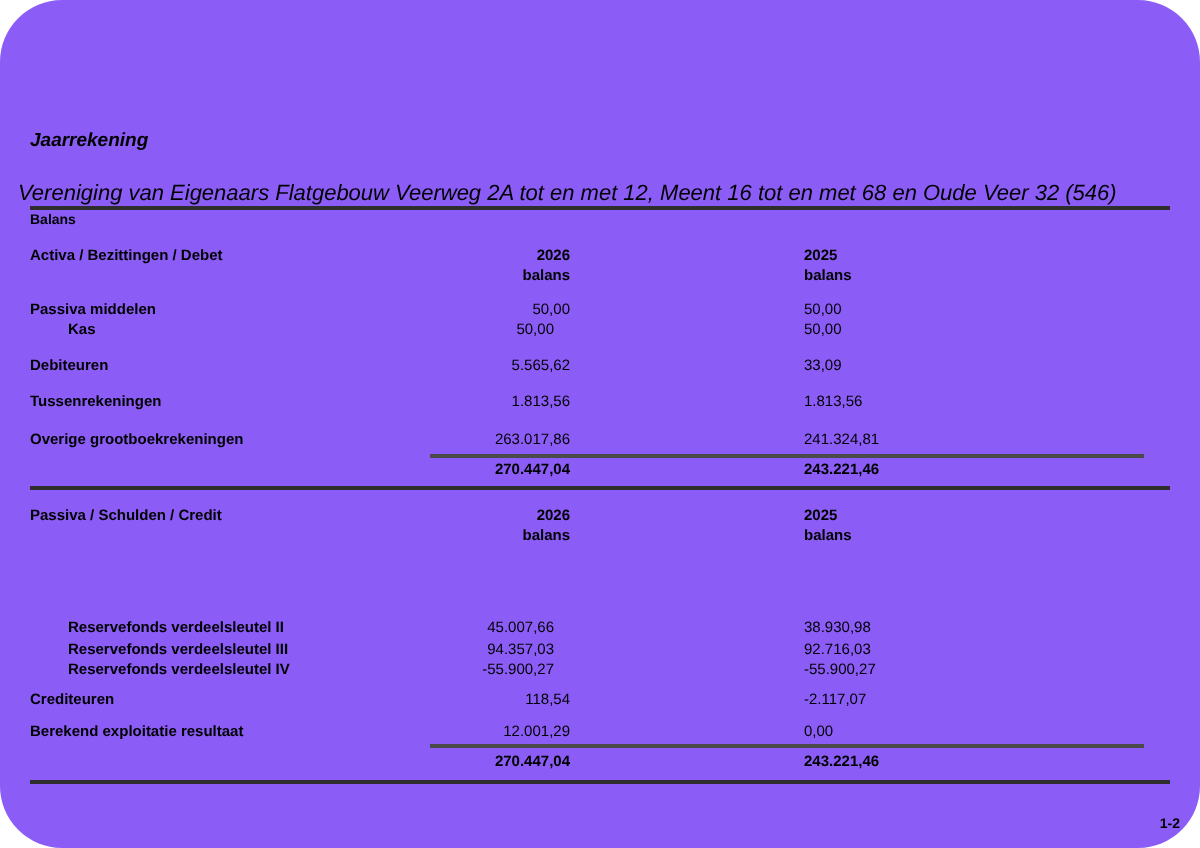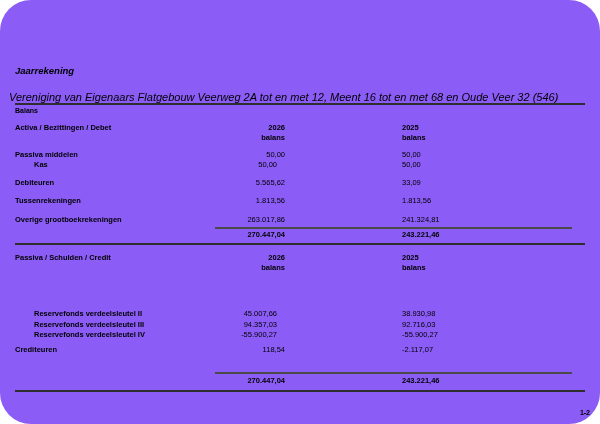--- a/index.html
+++ b/index.html
@@ -113,20 +113,25 @@
   <div class="row" style="top:330px">
     <span class="lbl ind">Reservefonds verdeelsleutel IV</span>
     <span class="v1 sub">-55.900,27</span>
     <span class="v2 sub">-55.900,27</span>
   </div>
   <div class="row" style="top:345px">
     <span class="lbl">Crediteuren</span>
     <span class="v1">118,54</span>
     <span class="v2">-2.117,07</span>
   </div>
+  <div class="row" style="top:361px">
+    <span class="lbl">Berekend exploitatie resultaat</span>
+    <span class="v1">12.001,29</span>
+    <span class="v2">0,00</span>
+  </div>
 
   <div class="subrule" style="top:372px"></div>
 
   <div class="row" style="top:376px">
     <span class="v1 bold">270.447,04</span>
     <span class="v2 bold">243.221,46</span>
   </div>
 
   <div class="rule" style="top:390px"></div>
 

